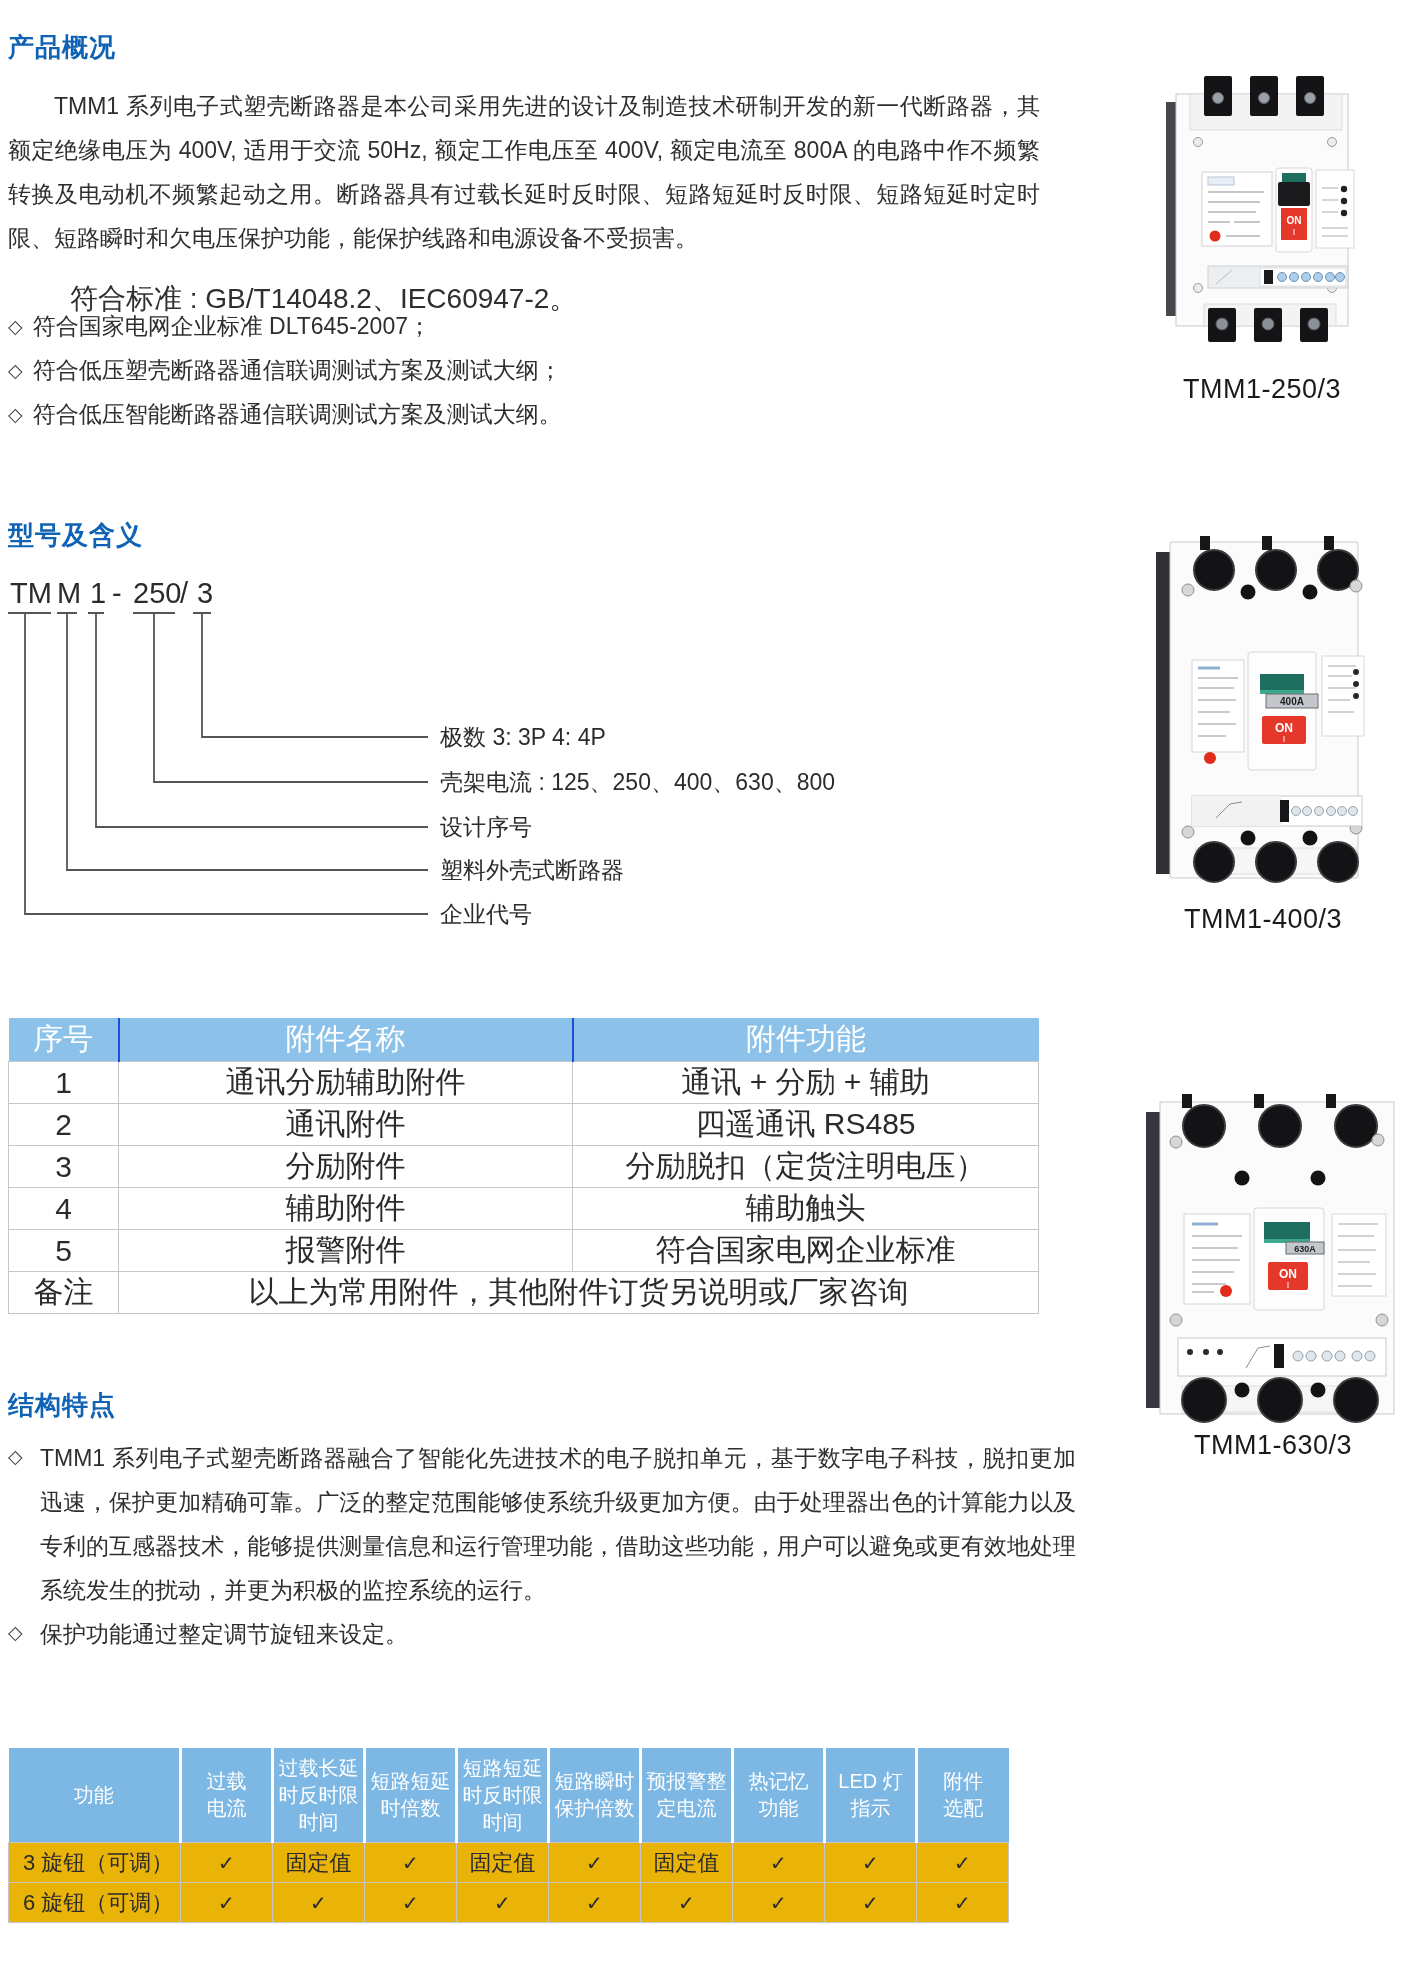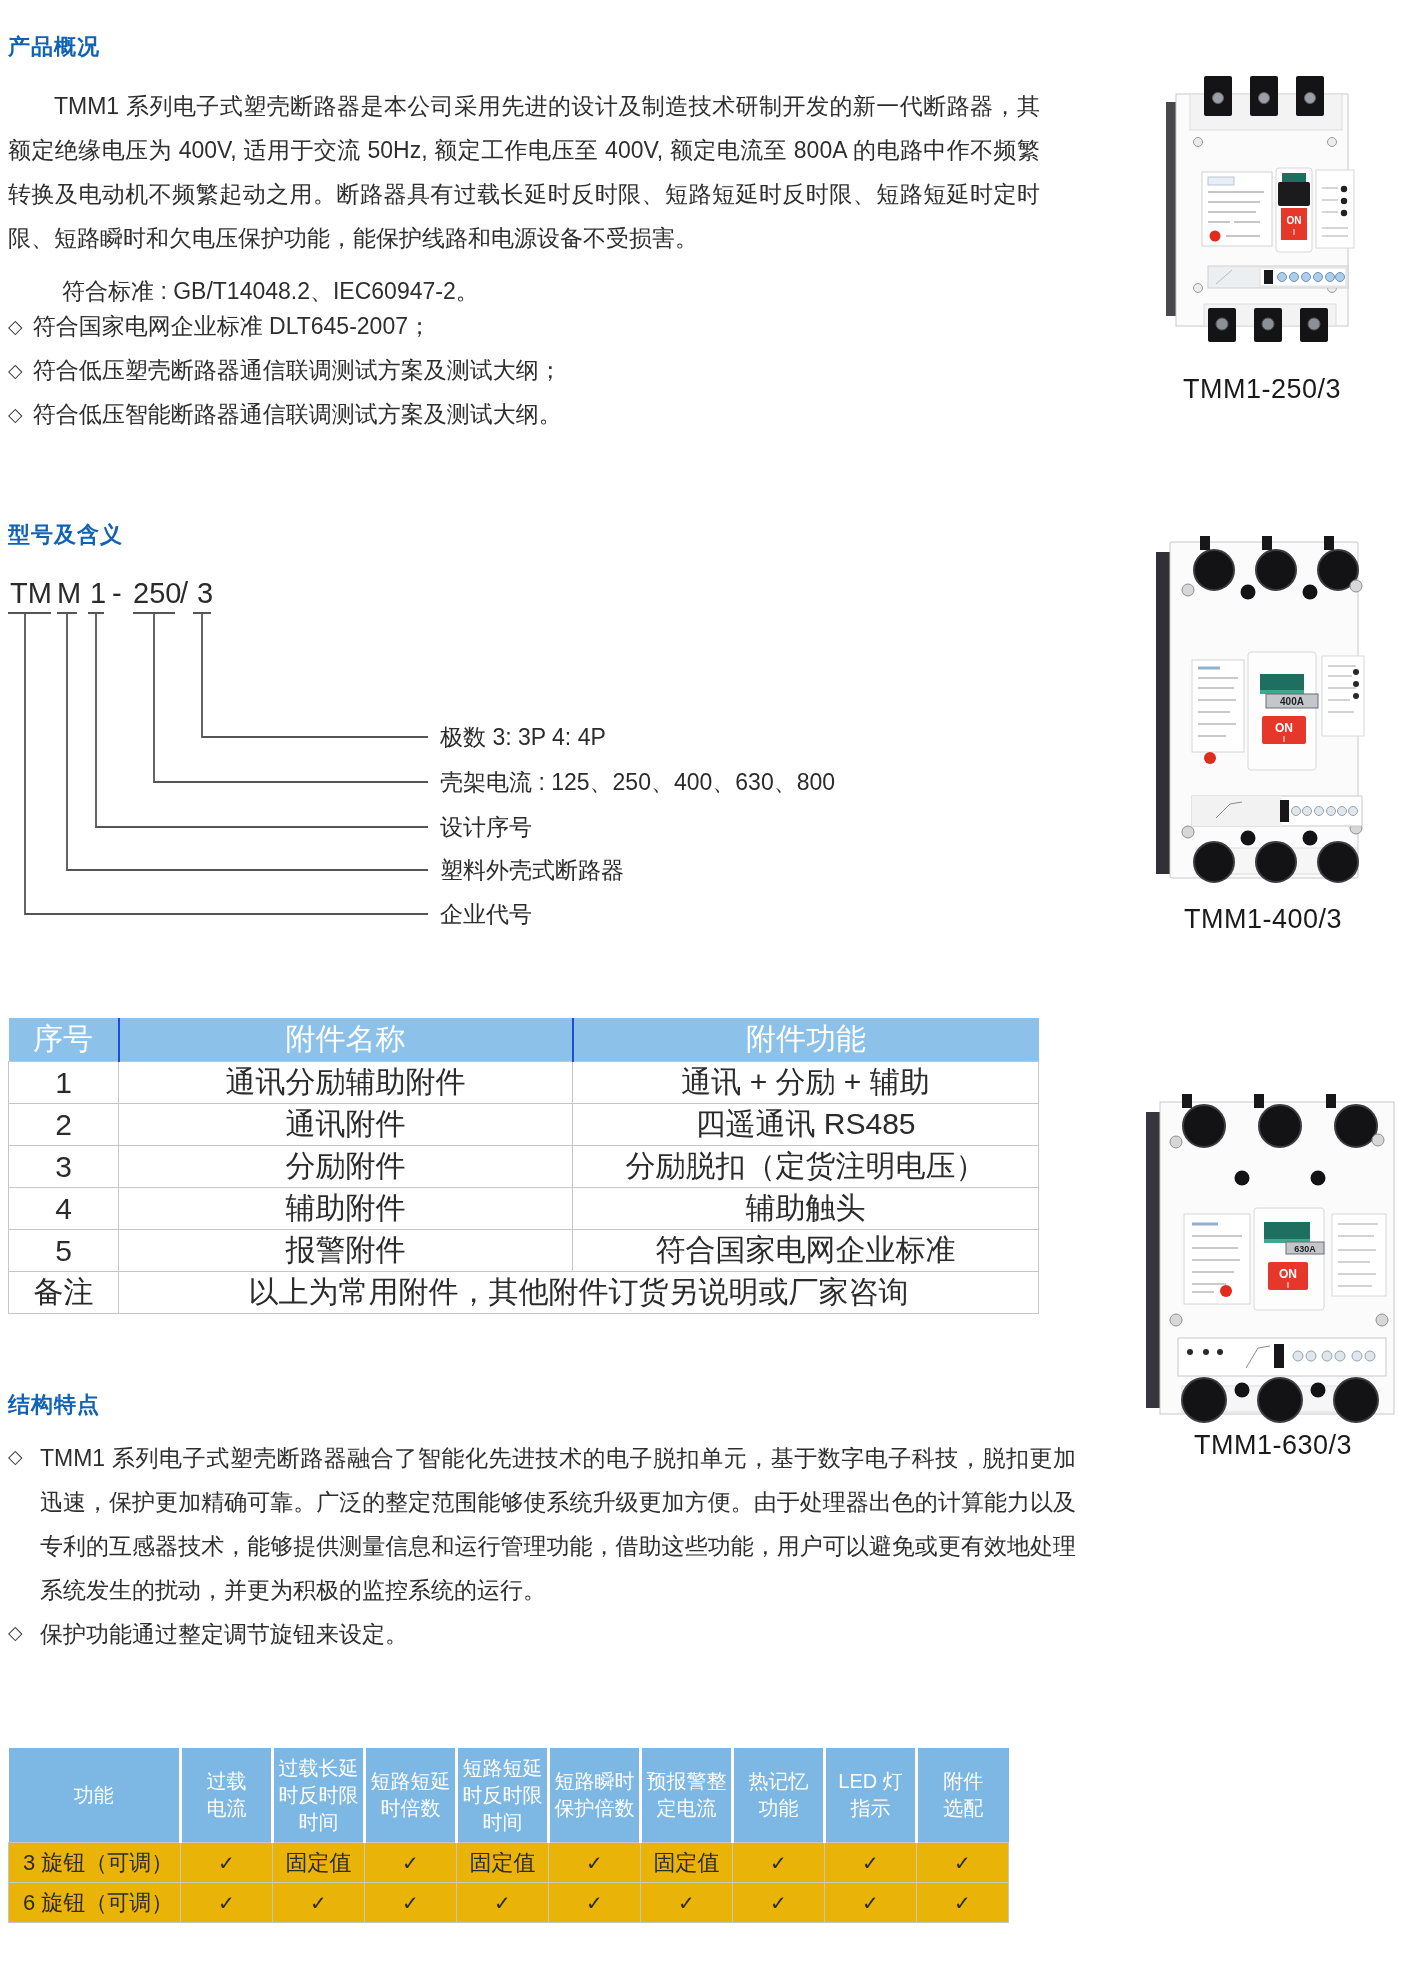--- a/index.html
+++ b/index.html
@@ -2,27 +2,27 @@
 <html lang="zh"><head>
 <meta charset="utf-8">
 <style>
   html,body{margin:0;padding:0;background:#ffffff;}
   #page{
     position:relative;width:1412px;height:1972px;background:#ffffff;overflow:hidden;
     font-family:"Liberation Sans","DejaVu Sans",sans-serif;color:#2e2e2e;
   }
   .abs{position:absolute;}
   h2.sec{
-    margin:0;font-size:22px;font-weight:700;color:#1062B5;line-height:34px;letter-spacing:1px;
+    margin:0;font-size:26px;font-weight:700;color:#1062B5;line-height:34px;letter-spacing:1px;
   }
   .para{
     margin:0;width:1032px;font-size:23px;line-height:44px;text-align:justify;
     text-indent:46px;color:#2e2e2e;
   }
-  .stdline{margin:8px;font-size:23px;line-height:44px;text-indent:46px;}
+  .stdline{margin:16px;font-size:28px;line-height:44px;text-indent:46px;}
   .bullets .bullet{font-size:23px;line-height:43px;}
   .dia{display:inline-block;margin-right:10px;font-size:19px;color:#444;transform:translateY(-1px);}
   .fb{position:relative;width:1036px;padding-left:32px;font-size:23px;line-height:44px;text-align:justify;}
   .fb .dia{position:absolute;left:0;top:0;}
   
   table{border-collapse:collapse;table-layout:fixed;}
   #t1{width:1030px;font-size:30px;}
   #t1 th{
     background:#8CC2E9;color:#ffffff;font-weight:400;height:40px;text-align:center;
     border-left:2px solid #1d4ed8;

